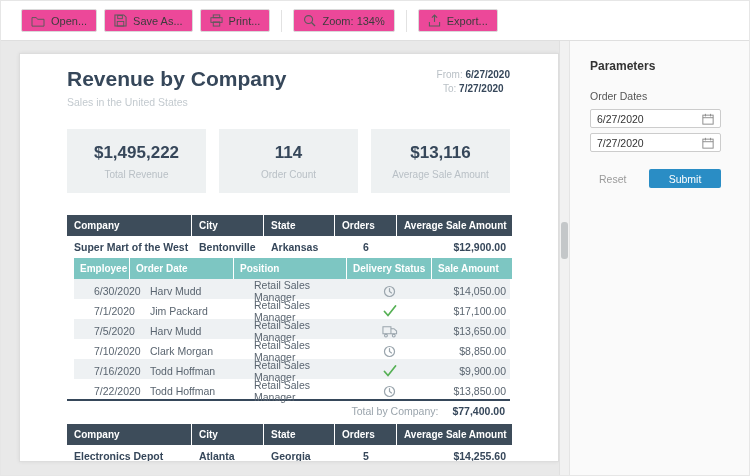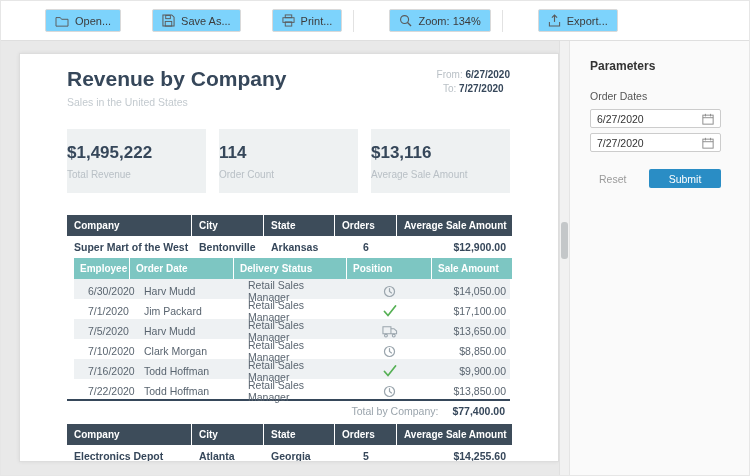--- a/index.html
+++ b/index.html
@@ -13,22 +13,22 @@
 
   
   .toolbar {
     height: 40px; flex: 0 0 auto; background: #fff;
     border-bottom: 1px solid #dfdfdf;
     display: flex; align-items: center; padding-left: 20px; gap: 7px;
   }
   .tbtn {
     display: inline-flex; align-items: center; gap: 6px;
     height: 23px; padding: 0 9px;
-    background: #7dd3fc; border: 1px solid #d9d9d9; border-radius: 2px;
-    font-family: inherit; font-size: 11px; color: #3c3c3c; cursor: pointer; white-space: nowrap; margin-left: 24px;
+    background: #ec4899; border: 1px solid #d9d9d9; border-radius: 2px;
+    font-family: inherit; font-size: 11px; color: #3c3c3c; cursor: pointer; white-space: nowrap;
   }
   .tbtn svg { display: block; }
   .tsep { width: 1px; height: 22px; background: #e2e2e2; margin: 0 4px; }
 
   
   .content { flex: 1; display: flex; background: #e9e9e9; position: relative; min-height: 0; }
   .page-area { width: 558px; position: relative; flex: 0 0 auto; }
   .page {
     position: absolute; left: 18px; top: 12px; width: 540px; height: 409px;
     background: #fff; border: 1px solid #ddd; box-shadow: 0 0 4px rgba(0,0,0,0.07);
@@ -39,21 +39,21 @@
   .report-header { display: flex; justify-content: space-between; margin-top: 2px; }
   .report-title { font-size: 21px; font-weight: bold; color: #36475a; margin: 0; line-height: 26px; }
   .report-subtitle { font-size: 10.5px; color: #c3cacf; margin-top: 4px; }
   .date-range { text-align: right; font-size: 10px; margin-top: 3px; }
   .date-range div { margin-bottom: 3px; text-align: center; }
   .date-range .lbl { color: #b9c0c6; }
   .date-range .val { color: #36475a; font-weight: bold; }
 
   
   .cards { display: flex; gap: 13px; margin-top: 21px; }
-  .card { flex: 1; background: #eef1f2; text-align: left; padding: 14px 0 13px; }
+  .card { flex: 1; background: #eef1f2; text-align: center; padding: 14px 0 13px; }
   .card-value { font-size: 17px; font-weight: bold; color: #36475a; }
   .card-label { font-size: 10px; color: #b9c0c6; margin-top: 6px; }
 
   
   .company-table { margin-top: 22px; }
   .grid5 { display: grid; grid-template-columns: 125px 72px 71px 62px 115px; }
   .gridd { display: grid; grid-template-columns: 56px 104px 113px 85px 80px; }
   .chead .cell {
     background: #3d4c5a; color: #fff; font-size: 10px; font-weight: bold;
     padding: 5px 2px 5px 7px; border-right: 1px solid #fff;
@@ -66,21 +66,21 @@
 
   
   .detail-table { margin-left: 7px; }
   .dhead .cell {
     background: #7dc6c2; color: #fff; font-size: 10px; font-weight: bold;
     padding: 5px 2px 5px 6px; border-right: 1px solid #fff;
   }
   .dhead .cell:last-child { border-right: none; }
   .drow { font-size: 10.5px; color: #5a6570; align-items: center; height: 20px; background: #fff; }
   .drow.alt { background: #eef1f3; }
-  .drow .cell { padding-left: 14px; }
+  .drow .cell { padding-left: 20px; }
   .drow .cell.status { text-align: center; padding-left: 0; line-height: 0; }
   .drow .cell.right { padding-left: 0; }
 
   .heavy-line { height: 2px; background: #36475a; margin-top: 0; }
   .total-row {
     display: flex; justify-content: flex-end; align-items: center;
     height: 19px; font-size: 10.5px; padding-right: 5px;
   }
   .total-label { color: #9aa4ac; margin-right: 14px; }
   .total-value { color: #36475a; font-weight: bold; }
@@ -208,22 +208,22 @@
             <div class="cell">Bentonville</div>
             <div class="cell">Arkansas</div>
             <div class="cell center">6</div>
             <div class="cell right">$12,900.00</div>
           </div>
 
           <div class="detail-table">
             <div class="dhead gridd">
               <div class="cell">Employee</div>
               <div class="cell">Order Date</div>
+              <div class="cell">Position</div>
               <div class="cell">Delivery Status</div>
-              <div class="cell">Position</div>
               <div class="cell">Sale Amount</div>
             </div>
 
             <div class="drow gridd alt">
               <div class="cell">6/30/2020</div>
               <div class="cell">Harv Mudd</div>
               <div class="cell">Retail Sales Manager</div>
               <div class="cell status"><svg width="13" height="13" viewBox="0 0 14 14">
                     <circle cx="7" cy="7" r="5.4" fill="none" stroke="#9aa5ad" stroke-width="1.3"></circle>
                     <path d="M7 3.8V7l2.2 1.6" fill="none" stroke="#9aa5ad" stroke-width="1.3" stroke-linecap="round"></path>

